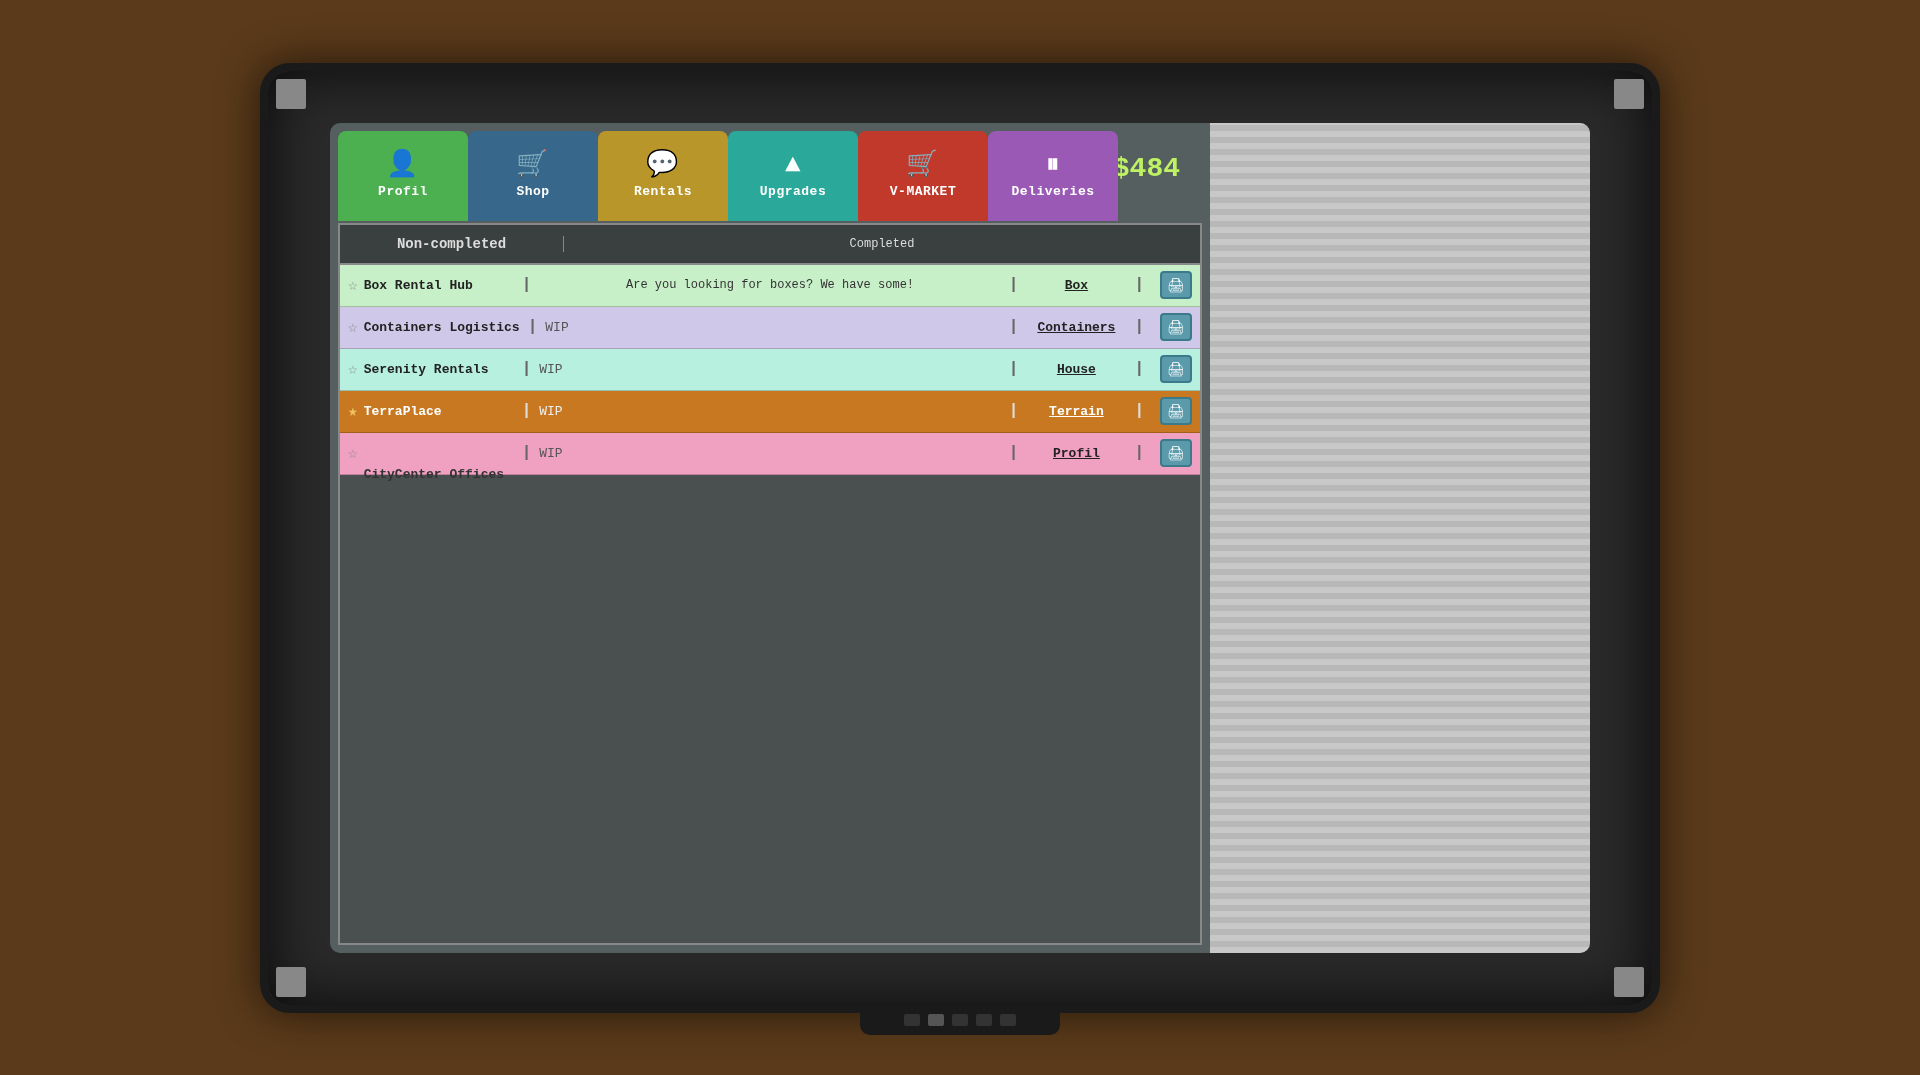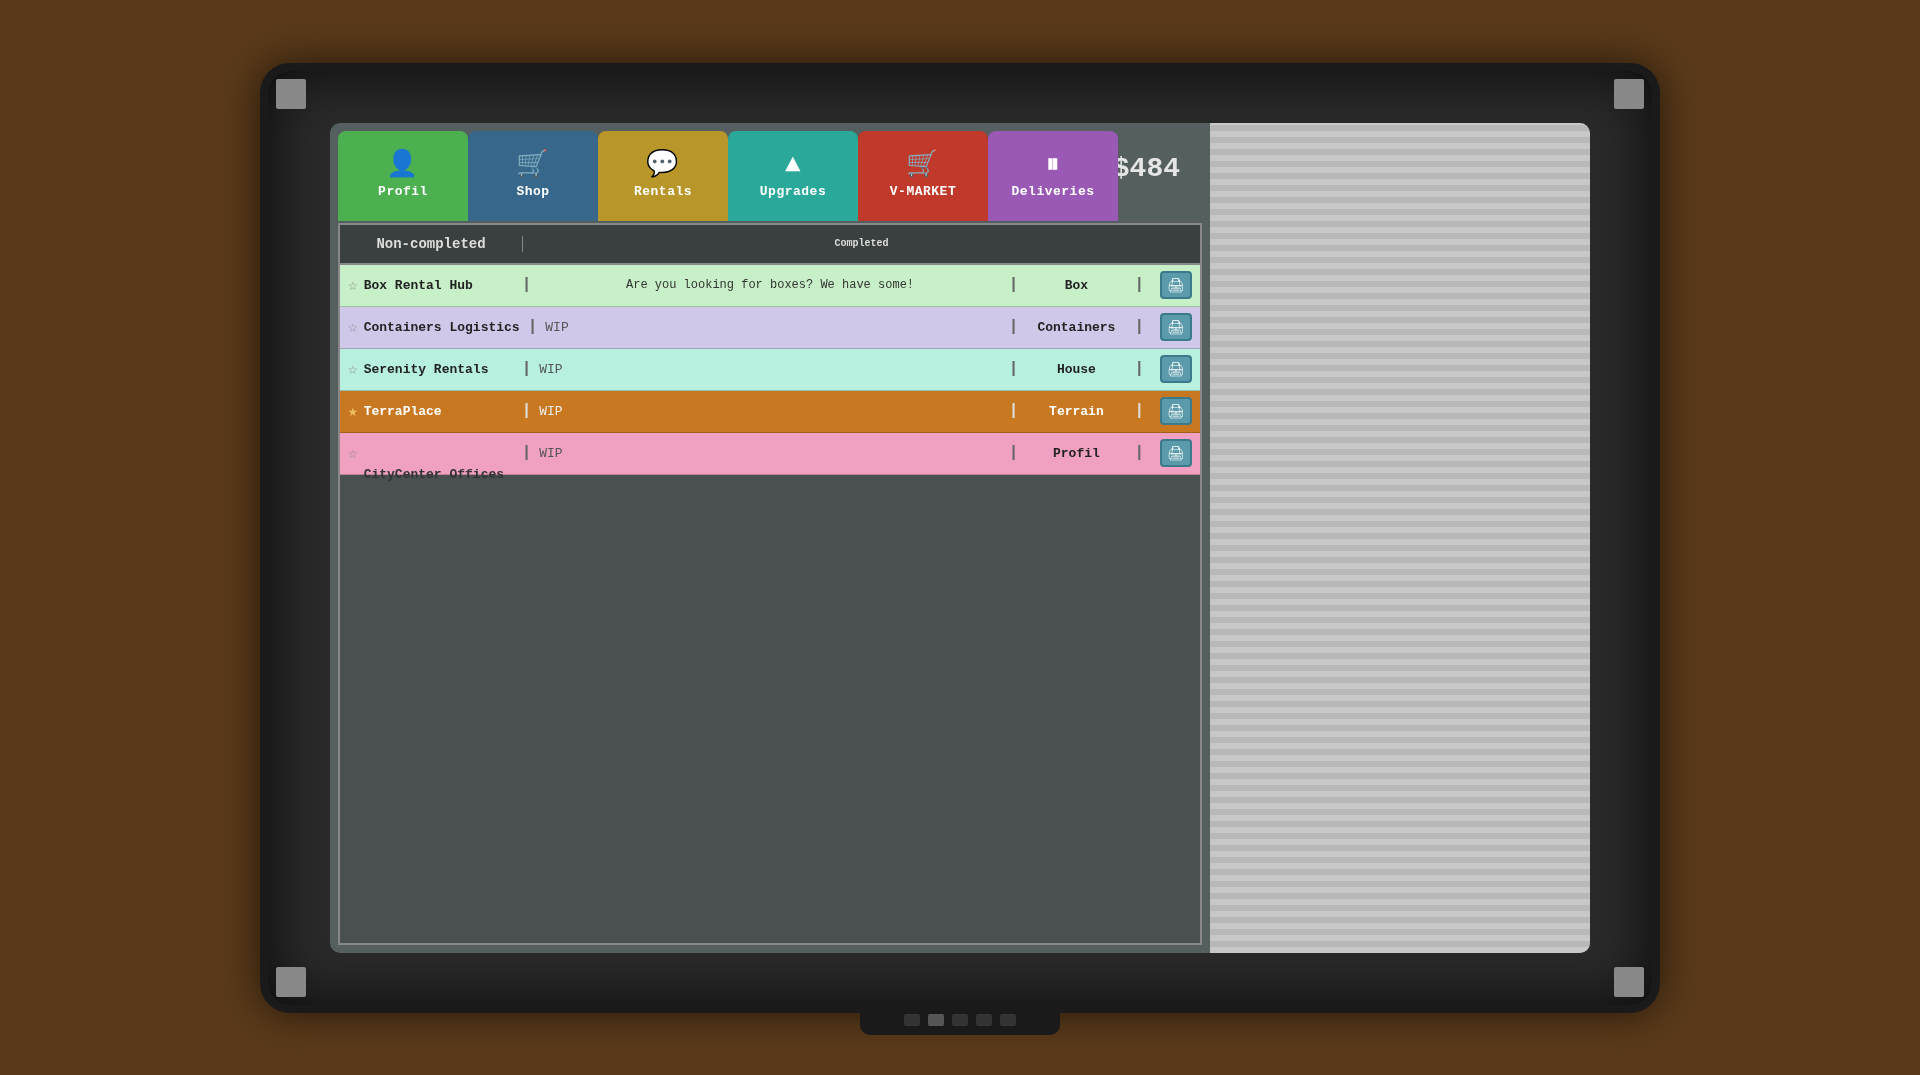--- a/index.html
+++ b/index.html
@@ -115,21 +115,21 @@
     .tab-missions { background: #b8962a; }
     .tab-upgrades { background: #2aa89a; }
     .tab-vmarket { background: #c0392b; }
     .tab-deliveries { background: #9b59b6; }
 
     
     .balance {
       position: absolute;
       top: 30px;
       right: 410px;
-      color: #e5e5e5;
+      color: #bef264;
       font-size: 28px;
       font-weight: bold;
       font-family: 'Courier New', monospace;
     }
 
     
     .table-area {
       margin: 0 8px 8px 8px;
       background: #4a5050;
       border: 2px solid #888;
@@ -141,34 +141,34 @@
     .table-header {
       display: flex;
       flex-direction: row;
       background: #3a3f3f;
       border-bottom: 2px solid #888;
       height: 40px;
       align-items: center;
     }
 
     .header-noncompleted {
-      width: 183px;
+      width: 224px;
       text-align: center;
       color: #ddd;
       font-size: 14px;
       font-weight: bold;
       border-right: 1px solid #888;
     }
 
     .header-completed {
       flex: 1;
       text-align: center;
       color: #ddd;
-      font-size: 10px;
-      font-weight: bold;
+      font-size: 12px;
+      font-weight: normal;
     }
 
     .table-body {
       display: flex;
       flex-direction: column;
       gap: 0;
     }
 
     .table-row {
       display: flex;
@@ -227,20 +227,21 @@
     }
 
     .row-orange .wip-text { color: #eee; }
 
     .category-link {
       min-width: 100px;
       text-align: center;
       font-size: 13px;
       font-weight: bold;
       color: #222;
+      text-decoration: underline;
       cursor: pointer;
     }
 
     .row-orange .category-link { color: #fff; }
 
     .print-btn {
       width: 32px;
       height: 28px;
       background: #5a9aaa;
       border: 2px solid #3a7a8a;

